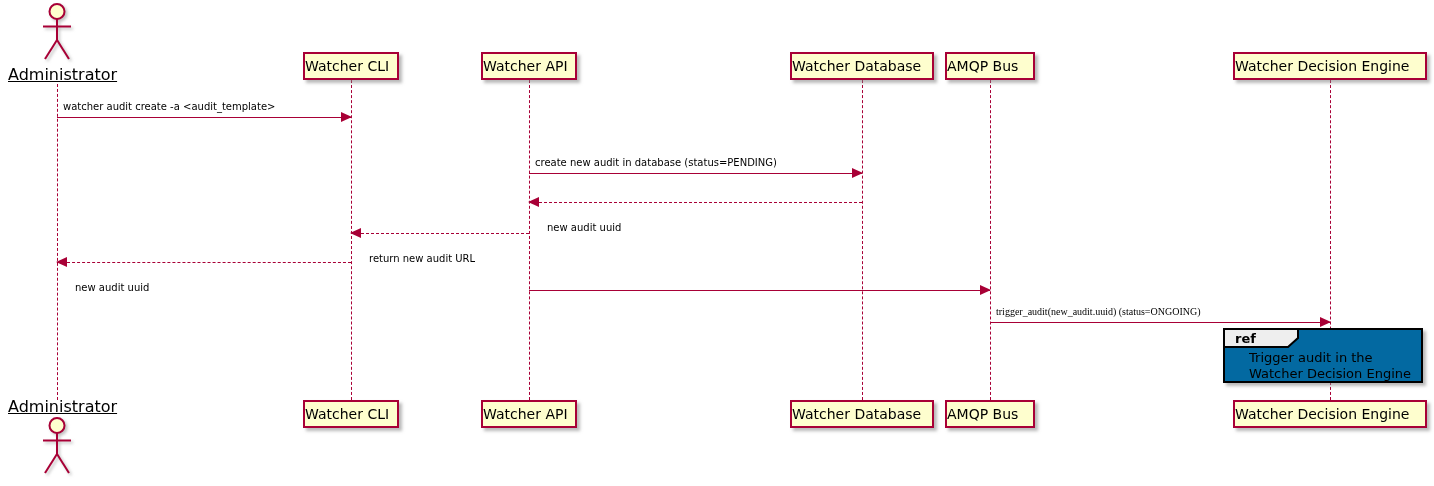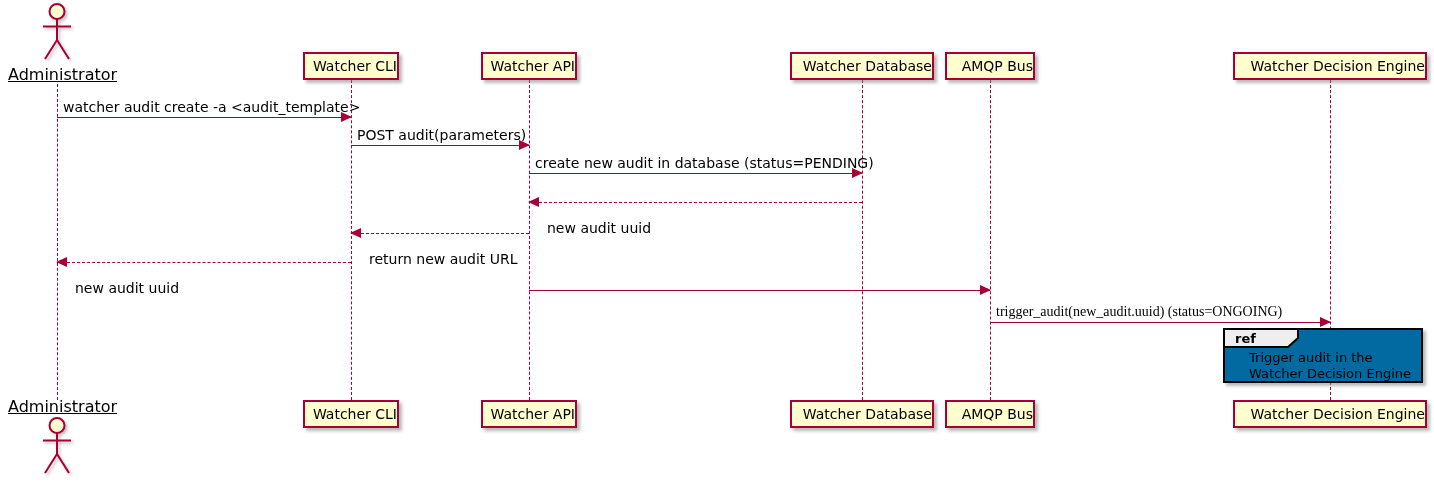--- a/index.html
+++ b/index.html
@@ -16,38 +16,38 @@
     position: absolute;
     width: 0;
     border-left: 1px dashed #A80036;
   }
   .pbox {
     position: absolute;
     height: 24px;
     background: #FEFECE;
     border: 2px solid #A80036;
     box-shadow: 3px 3px 3px rgba(130,130,130,0.55);
-    text-align: right;
+    text-align: left;
     line-height: 24px;
     font-size: 14px;
     white-space: nowrap;
   }
   .actor-label {
     position: absolute;
     width: 98px;
     font-size: 16px;
     line-height: 15px;
     white-space: nowrap;
     text-decoration: underline;
   }
   .actor-figure { position: absolute; filter: drop-shadow(2px 2px 1.5px rgba(130,130,130,0.5)); }
   .message { position: absolute; height: 18px; border-bottom: 1px solid #A80036; }
   .message.dashed { border-bottom-style: dashed; }
   .msg-label {
-    font-size: 14px;
+    font-size: 10px;
     line-height: 16px;
     white-space: nowrap;
     padding-left: 6px;
   }
   .message.rtl .msg-label { padding-left: 18px; margin-top: 36px; }
   .arrow { position: absolute; width: 0; height: 0; }
   .arrow.right {
     right: -1px; bottom: -5px;
     border-top: 5px solid transparent;
     border-bottom: 5px solid transparent;
@@ -104,24 +104,20 @@
   <div class="pbox" style="left:303px; top:52px; width:92px;">Watcher CLI</div>
   <div class="pbox" style="left:481px; top:52px; width:92px;">Watcher API</div>
   <div class="pbox" style="left:790px; top:52px; width:140px;">Watcher Database</div>
   <div class="pbox" style="left:945px; top:52px; width:86px;">AMQP Bus</div>
   <div class="pbox" style="left:1233px; top:52px; width:190px;">Watcher Decision Engine</div>
 
   <div class="message solid ltr" style="left:57px; top:99px; width:294px;">
     <div class="msg-label">watcher audit create -a &lt;audit_template&gt;</div>
     <div class="arrow right"></div>
   </div>
-  <div class="message solid ltr" style="left:351px; top:127px; width:178px;">
-    <div class="msg-label">POST audit(parameters)</div>
-    <div class="arrow right"></div>
-  </div>
   <div class="message solid ltr" style="left:529px; top:155px; width:333px;">
     <div class="msg-label">create new audit in database (status=PENDING)</div>
     <div class="arrow right"></div>
   </div>
   <div class="message dashed rtl" style="left:529px; top:184px; width:333px;">
     <div class="msg-label">new audit uuid</div>
     <div class="arrow left"></div>
   </div>
   <div class="message dashed rtl" style="left:351px; top:215px; width:178px;">
     <div class="msg-label">return new audit URL</div>

